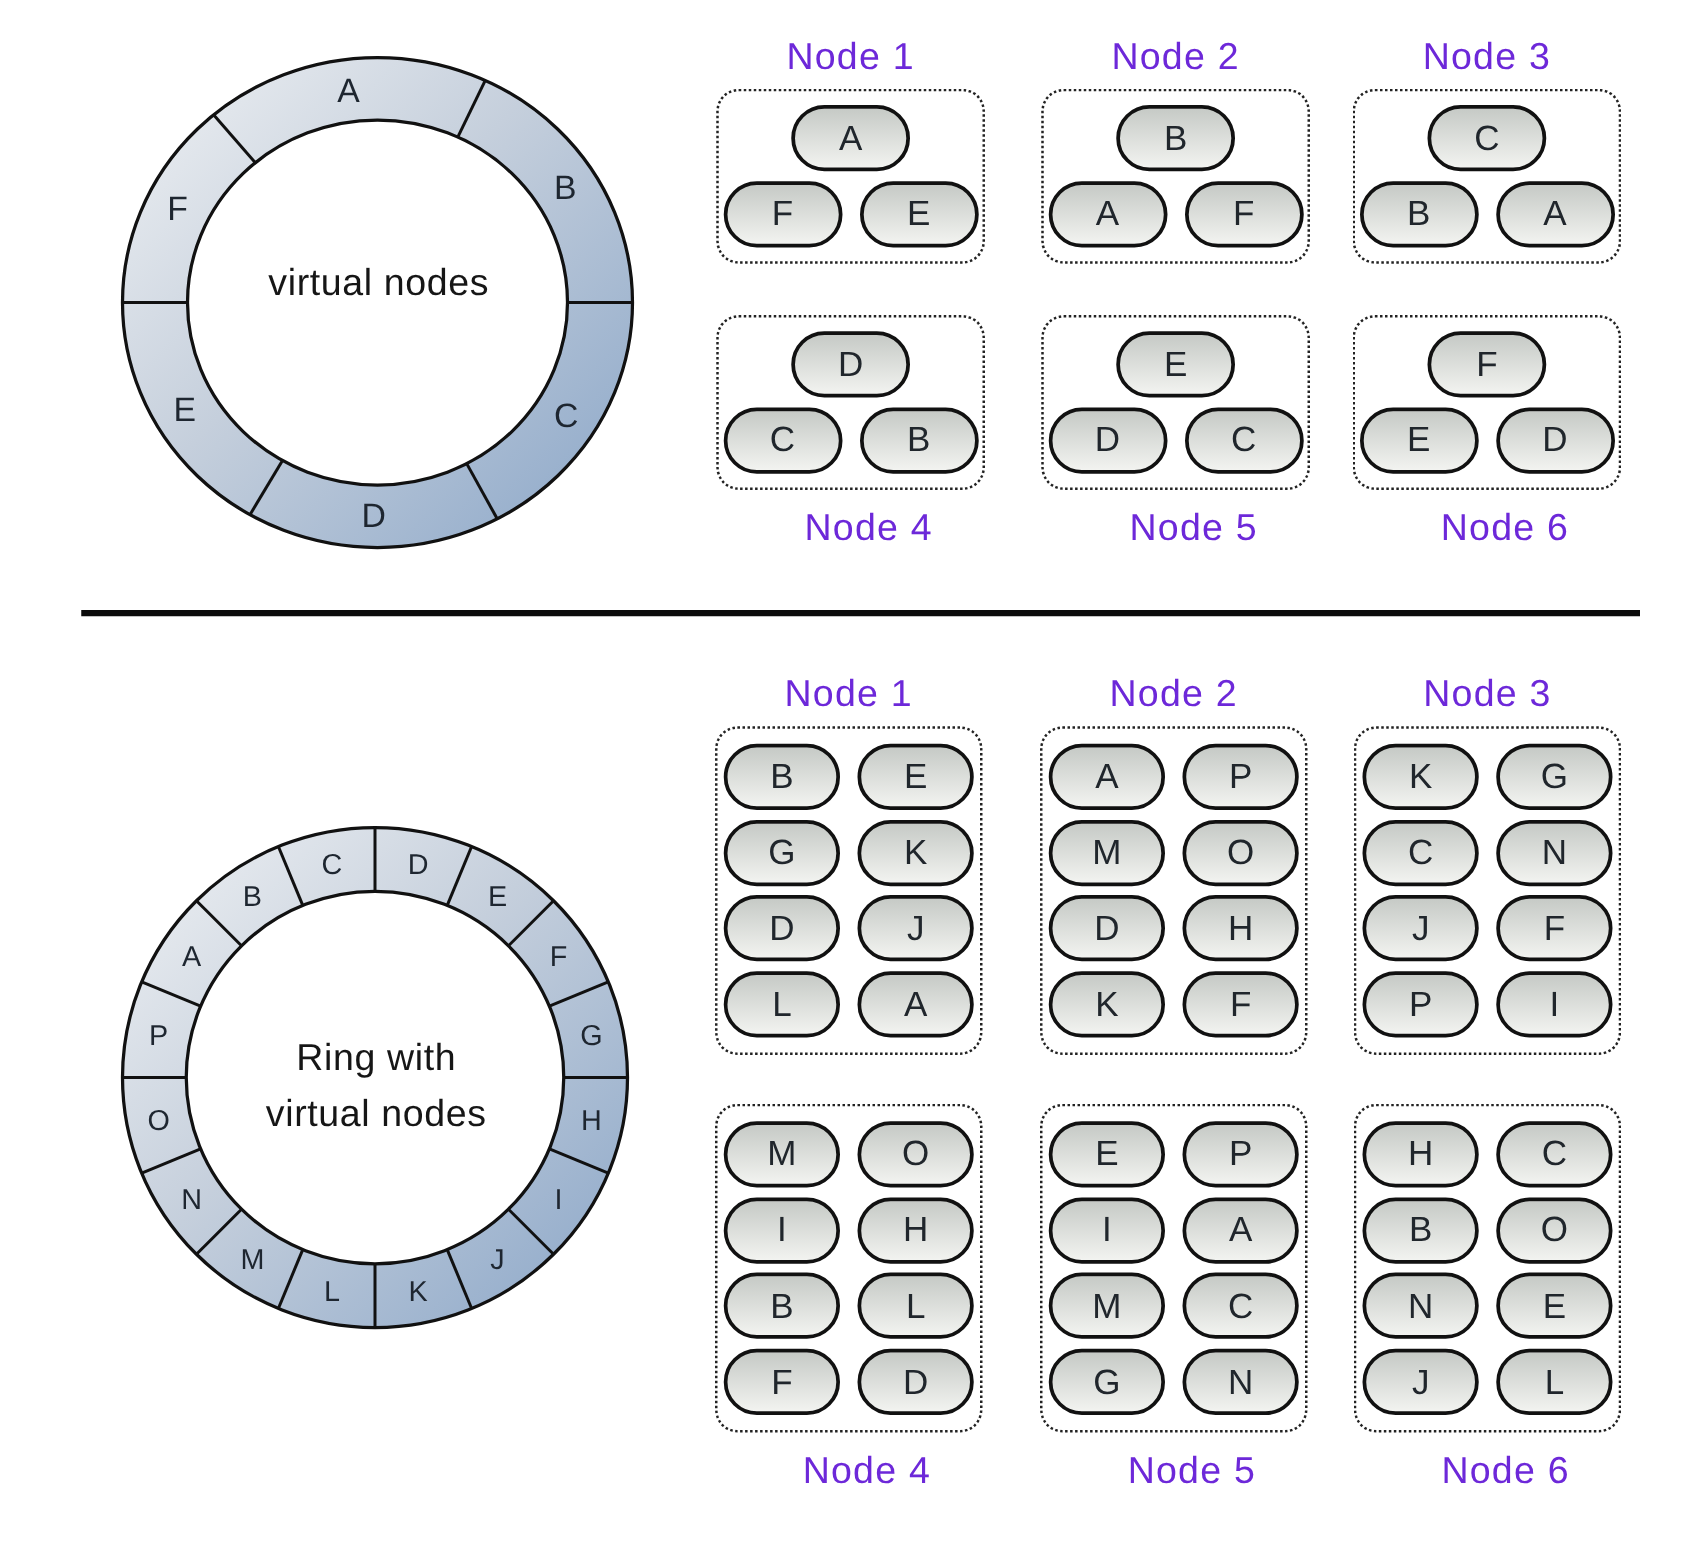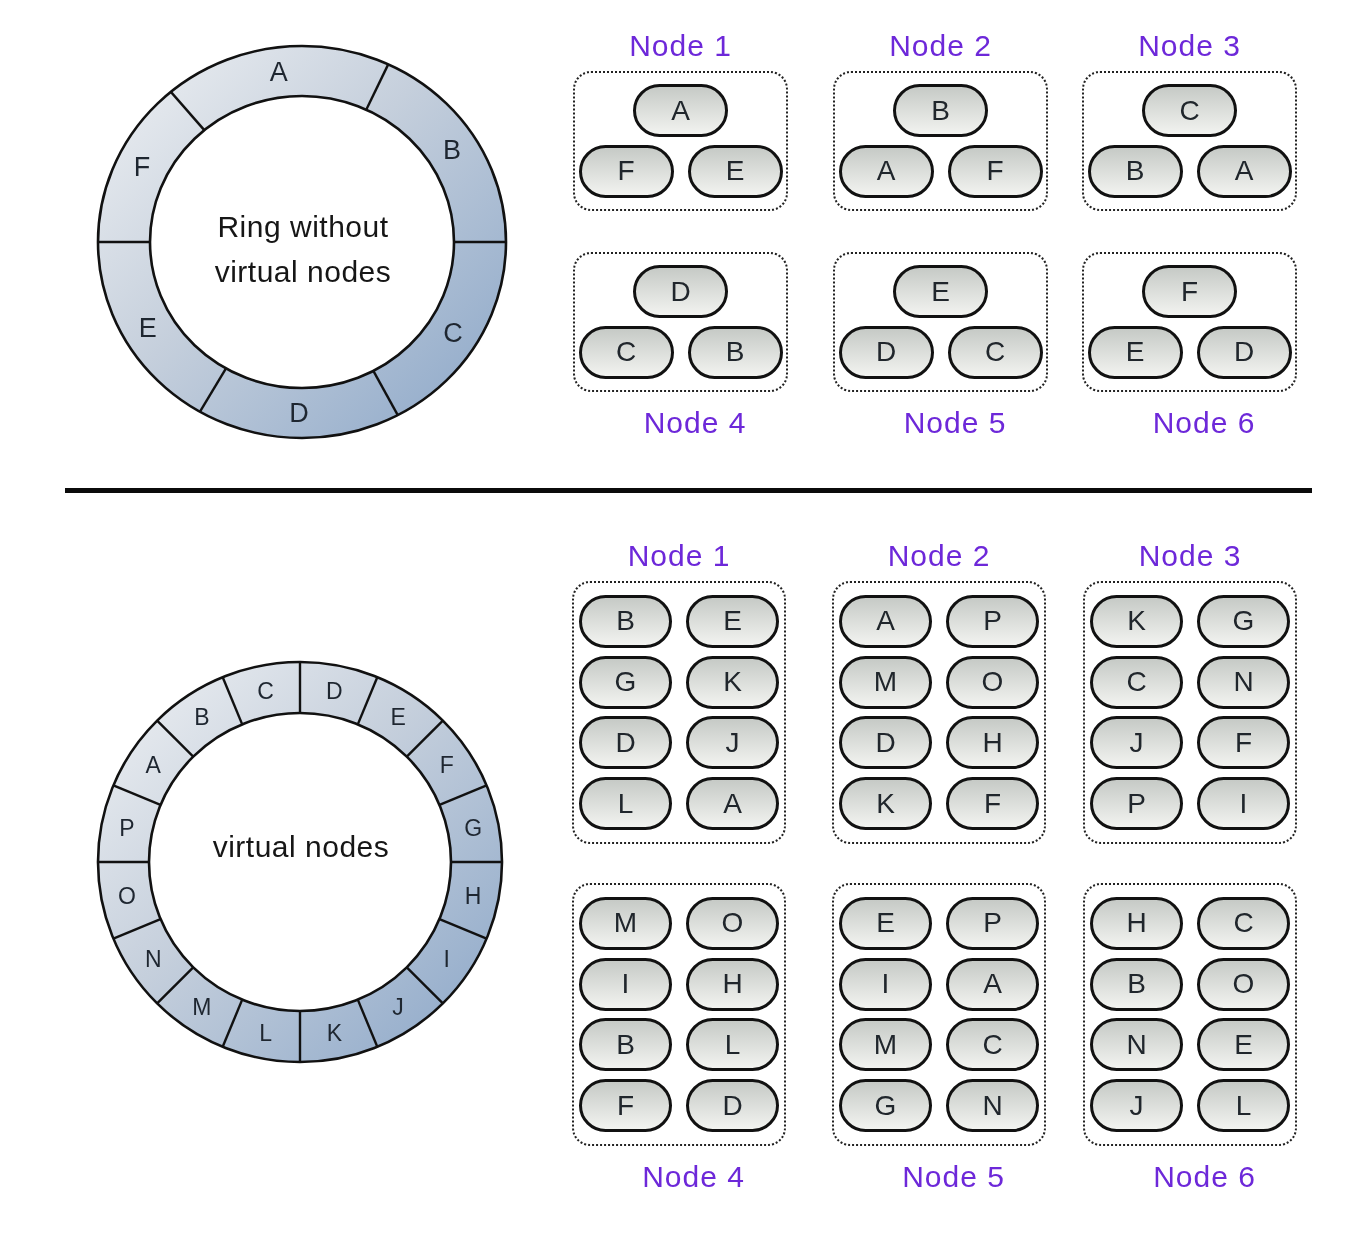--- a/index.html
+++ b/index.html
@@ -55,21 +55,20 @@
       <line x1="63" y1="212.00000000000003" x2="11" y2="212.00000000000003" stroke="#111111" stroke-width="2.4"></line>
       <line x1="117.29628332764598" y1="100.15751130462924" x2="83.87132762394592" y2="61.855289148680356" stroke="#111111" stroke-width="2.4"></line>
       <text x="191.7663377848308" y="42.46292870507841" text-anchor="middle" dominant-baseline="central" font-size="27" fill="#1e2630" font-family="Liberation Sans, sans-serif">A</text>
       <text x="365.12367735469365" y="120.12176697269311" text-anchor="middle" dominant-baseline="central" font-size="27" fill="#1e2630" font-family="Liberation Sans, sans-serif">B</text>
       <text x="365.9525611158439" y="302.616194183878" text-anchor="middle" dominant-baseline="central" font-size="27" fill="#1e2630" font-family="Liberation Sans, sans-serif">C</text>
       <text x="211.8934716541636" y="382.9739558717429" text-anchor="middle" dominant-baseline="central" font-size="27" fill="#1e2630" font-family="Liberation Sans, sans-serif">D</text>
       <text x="60.847478126369964" y="297.50000000000006" text-anchor="middle" dominant-baseline="central" font-size="27" fill="#1e2630" font-family="Liberation Sans, sans-serif">E</text>
       <text x="55.01465975874828" y="137.03853389906777" text-anchor="middle" dominant-baseline="central" font-size="27" fill="#1e2630" font-family="Liberation Sans, sans-serif">F</text>
     </svg>
   <div class="ring-title" style="left:148px; top:204px;">
-    <div>Ring without</div>
     <div>virtual nodes</div>
   </div>
   <div id="nodes-top">
       <div class="node-group" style="left: 573px; top: 28px; width: 215px;">
         <div class="node-label above">Node 1</div>
         <div class="node-box" style="height: 140px;">
           <div class="pill-row">
             <div class="pill" style="width: 95px; height: 53px; background: linear-gradient(rgb(198, 202, 198), rgb(242, 243, 240));">A</div>
           </div>
           <div class="pill-row">
@@ -179,20 +178,21 @@
       <text x="173.56655816415343" y="377.14703143036377" text-anchor="middle" dominant-baseline="central" font-size="23" fill="#1e2630" font-family="Liberation Sans, sans-serif">L</text>
       <text x="109.9418538720402" y="351.09144734679415" text-anchor="middle" dominant-baseline="central" font-size="23" fill="#1e2630" font-family="Liberation Sans, sans-serif">M</text>
       <text x="61.24561342860085" y="302.9470056619207" text-anchor="middle" dominant-baseline="central" font-size="23" fill="#1e2630" font-family="Liberation Sans, sans-serif">N</text>
       <text x="34.89139800882984" y="240.04326119181445" text-anchor="middle" dominant-baseline="central" font-size="23" fill="#1e2630" font-family="Liberation Sans, sans-serif">O</text>
       <text x="34.89139800882984" y="171.9567388081856" text-anchor="middle" dominant-baseline="central" font-size="23" fill="#1e2630" font-family="Liberation Sans, sans-serif">P</text>
       <text x="61.245613428600734" y="109.05299433807947" text-anchor="middle" dominant-baseline="central" font-size="23" fill="#1e2630" font-family="Liberation Sans, sans-serif">A</text>
       <text x="109.94185387204021" y="60.908552653205845" text-anchor="middle" dominant-baseline="central" font-size="23" fill="#1e2630" font-family="Liberation Sans, sans-serif">B</text>
       <text x="173.56655816415326" y="34.85296856963632" text-anchor="middle" dominant-baseline="central" font-size="23" fill="#1e2630" font-family="Liberation Sans, sans-serif">C</text>
     </svg>
   <div class="ring-title" style="left:146px; top:824px;">
+    <div>Ring with</div>
     <div>virtual nodes</div>
   </div>
   <div id="nodes-bottom">
       <div class="node-group" style="left: 572px; top: 538px; width: 214px;">
         <div class="node-label above">Node 1</div>
         <div class="node-box" style="height: 263px;">
           <div class="pill-row">
             <div class="pill" style="width: 93px; height: 53px; background: linear-gradient(rgb(198, 202, 198), rgb(242, 243, 240));">B</div>
             <div class="pill" style="width: 93px; height: 53px; background: linear-gradient(rgb(198, 202, 198), rgb(242, 243, 240));">E</div>
           </div>

